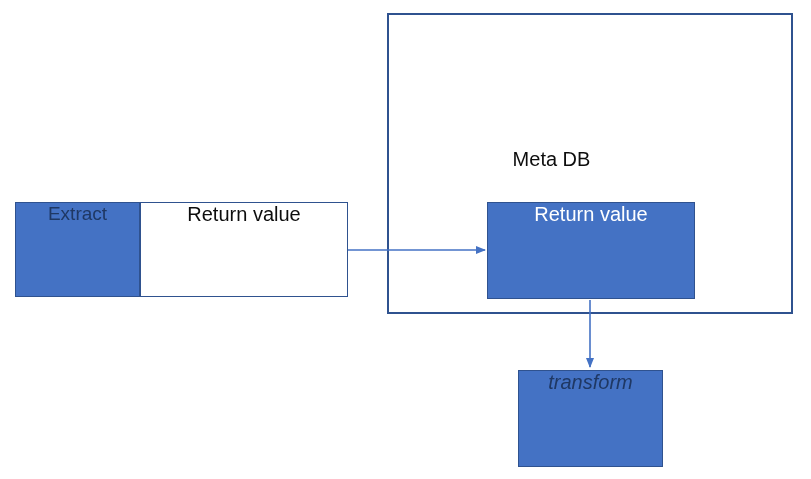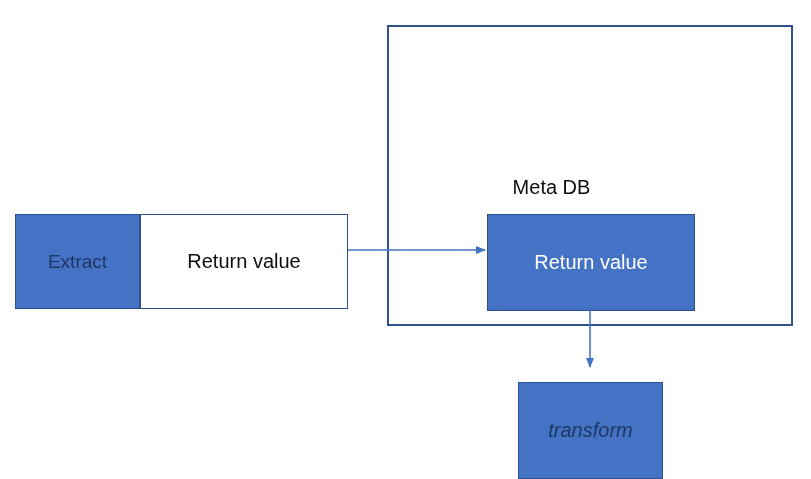--- a/index.html
+++ b/index.html
@@ -19,24 +19,22 @@
   .canvas {
     position: relative;
     width: 811px;
     height: 479px;
     background: var(--background);
     overflow: hidden;
   }
   .box {
     position: absolute;
     display: flex;
-    align-items: center;
     justify-content: center;
     font-size: 20px;
-    margin-top: 12px;
   }
   .filled {
     background: var(--shape-fill);
     border: 1.5px solid var(--shape-border);
   }
   .outline-only {
     background: transparent;
     border: 2px solid var(--shape-border);
   }
   .white-box {
@@ -54,21 +52,20 @@
   }
   #meta-db-rect {
     left: 387px; top: 13px; width: 406px; height: 301px;
   }
   #meta-db-label {
     position: absolute;
     left: 387px; top: 148px; width: 329px;
     text-align: center;
     font-size: 20px;
     color: var(--black-text);
-    margin-top: 28px;
   }
   #return-meta-box {
     left: 487px; top: 202px; width: 208px; height: 97px;
     color: var(--light-text);
   }
   #transform-box {
     left: 518px; top: 370px; width: 145px; height: 97px;
     color: var(--dark-text);
     font-style: italic;
   }

